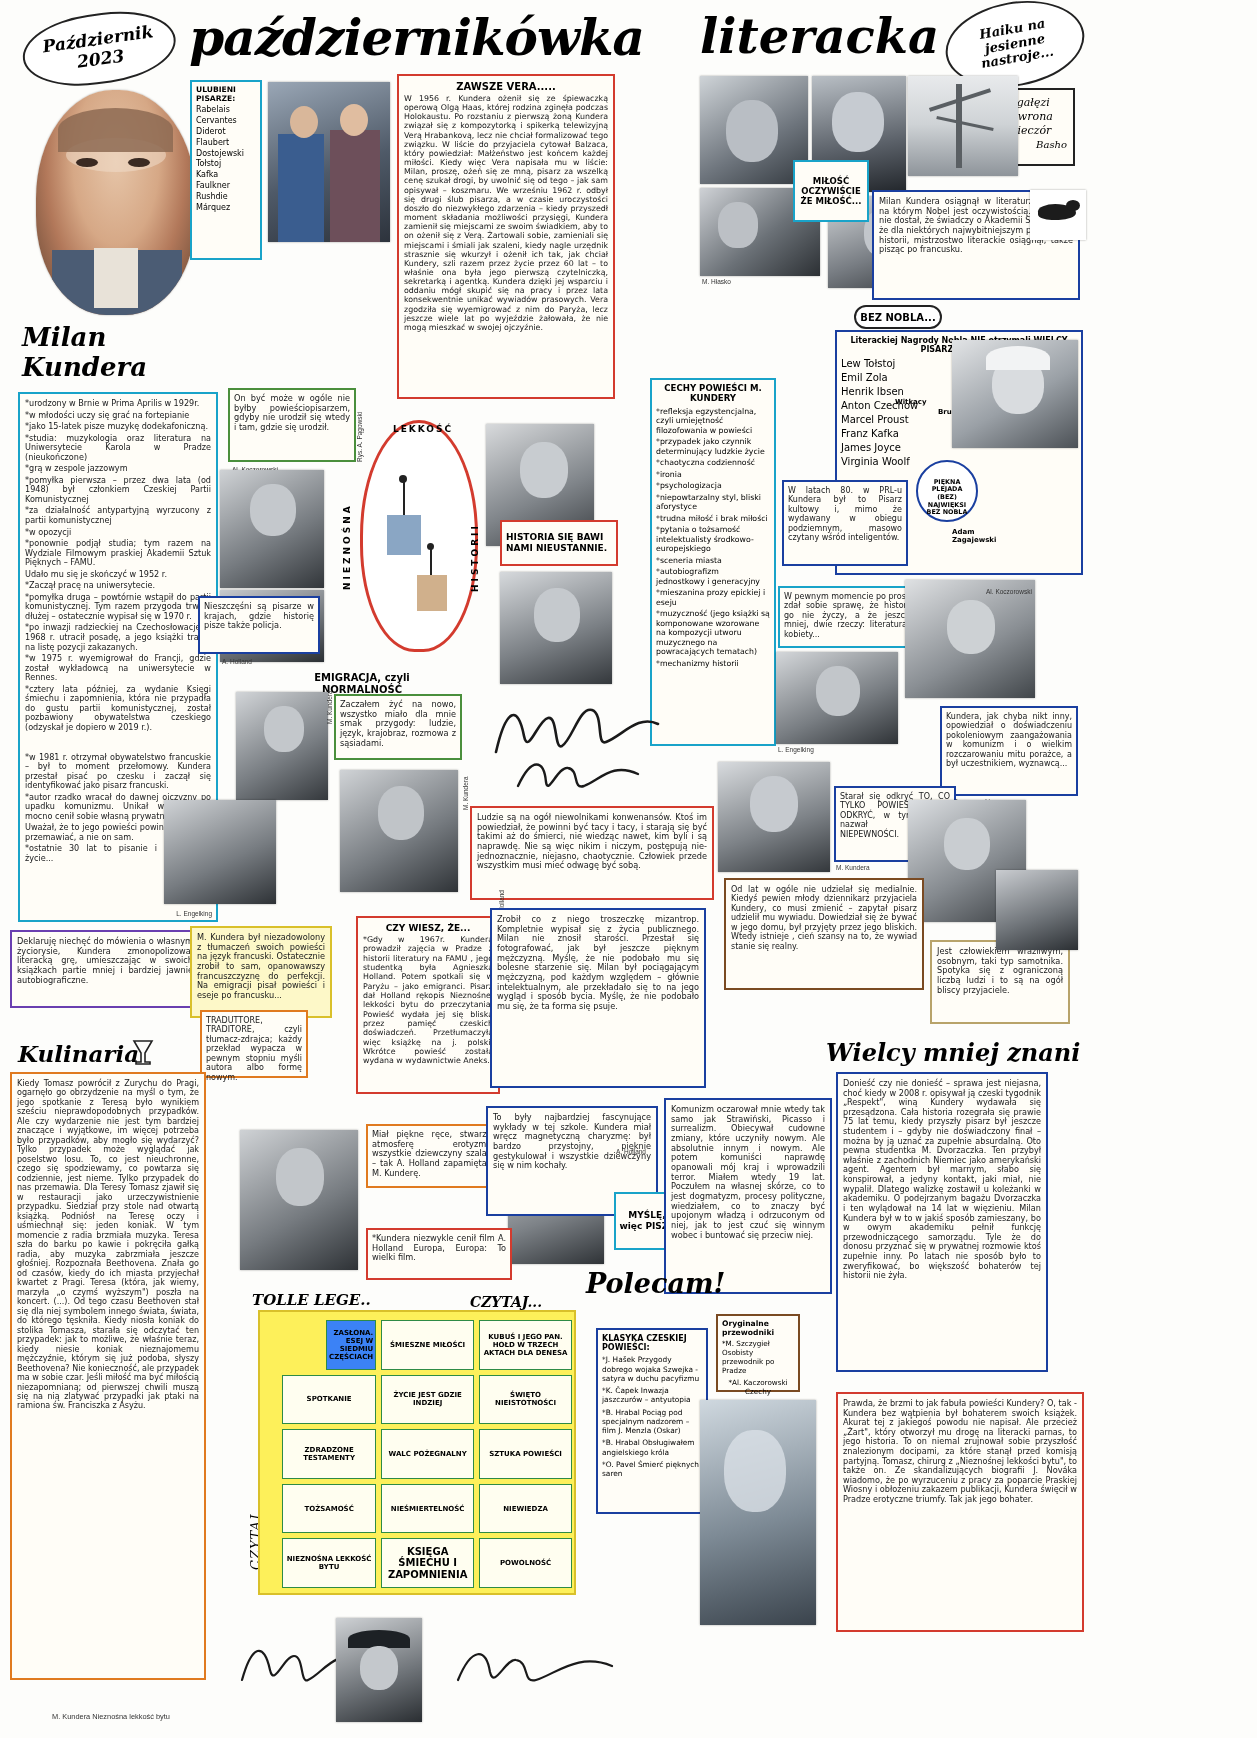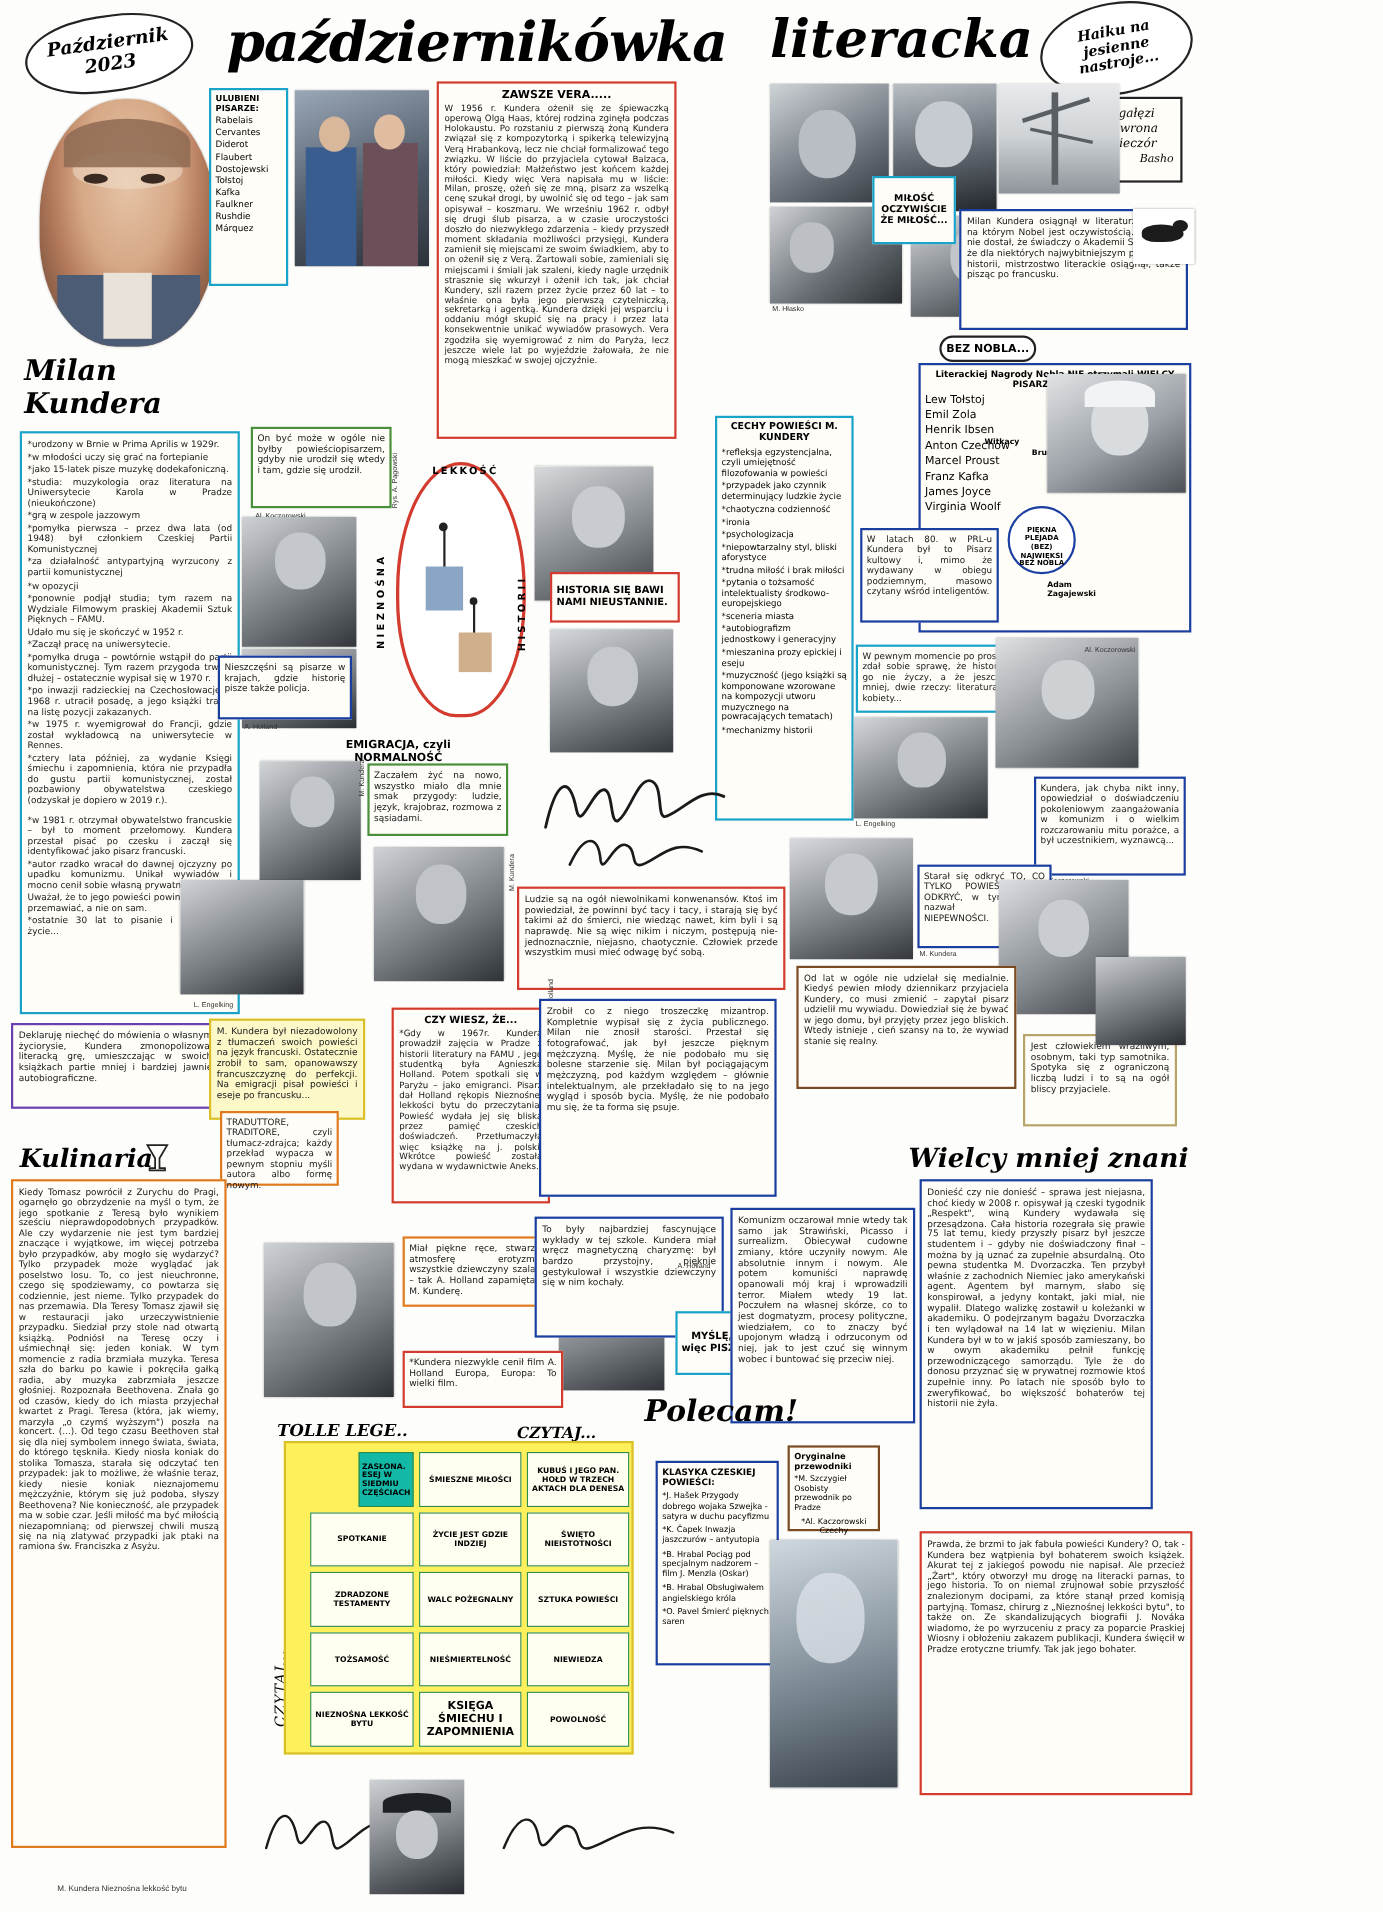--- a/index.html
+++ b/index.html
@@ -25,21 +25,21 @@
 <body>
 
 <div class="page">
 
   <div class="box" style="left:22px;top:14px;width:150px;height:66px;transform:rotate(-8deg);">
     <div style="width:100%;height:100%;border:2px solid #222;border-radius:50%/55%;background:#fff;display:flex;align-items:center;justify-content:center;text-align:center;">
       <span class="title" style="font-size:17px;">Październik 2023</span>
     </div>
   </div>
 
-  <div class="box" style="left:206px;top:8px;width:460px;height:64px;">
+  <div class="box" style="left:184px;top:8px;width:460px;height:64px;text-align:right;">
     <span class="title" style="font-size:50px;letter-spacing:-1px;">październikówka</span>
   </div>
   <div class="box" style="left:700px;top:8px;width:270px;height:64px;">
     <span class="title" style="font-size:48px;">literacka</span>
   </div>
 
   <div class="box" style="left:945px;top:2px;width:140px;height:84px;transform:rotate(-10deg);">
     <div style="width:100%;height:100%;border:2px solid #222;border-radius:50%;background:#fff;display:flex;align-items:center;justify-content:center;text-align:center;padding:4px;box-sizing:border-box;">
       <span class="title" style="font-size:13px;line-height:1.15;">Haiku na jesienne nastroje...</span>
     </div>
@@ -176,21 +176,21 @@
         <div style="margin-bottom:2px;">*grą w zespole jazzowym</div>
         <div style="margin-bottom:2px;">*pomyłka pierwsza – przez dwa lata (od 1948) był członkiem Czeskiej Partii Komunistycznej</div>
         <div style="margin-bottom:2px;">*za działalność antypartyjną wyrzucony z partii komunistycznej</div>
         <div style="margin-bottom:2px;">*w opozycji</div>
         <div style="margin-bottom:2px;">*ponownie podjął  studia; tym razem na Wydziale Filmowym praskiej Akademii Sztuk Pięknych – FAMU.</div>
         <div style="margin-bottom:2px;">Udało mu się je skończyć w 1952 r.</div>
         <div style="margin-bottom:2px;">*Zaczął pracę na uniwersytecie.</div>
         <div style="margin-bottom:2px;">*pomyłka druga – powtórnie wstąpił do partii komunistycznej. Tym razem przygoda trwała dłużej – ostatecznie wypisał się w 1970 r.</div>
         <div style="margin-bottom:2px;">*po inwazji radzieckiej na Czechosłowację w 1968 r. utracił posadę, a jego książki trafiły na listę pozycji zakazanych.</div>
         <div style="margin-bottom:2px;">*w 1975 r. wyemigrował do Francji, gdzie został wykładowcą na uniwersytecie w Rennes.</div>
-        <div style="margin-bottom:8px;">*cztery lata później, za wydanie Księgi śmiechu i zapomnienia, która nie przypadła do gustu partii komunistycznej, został pozbawiony obywatelstwa czeskiego (odzyskał je dopiero w 2019 r.).</div>
+        <div style="margin-bottom:20px;">*cztery lata później, za wydanie Księgi śmiechu i zapomnienia, która nie przypadła do gustu partii komunistycznej, został pozbawiony obywatelstwa czeskiego (odzyskał je dopiero w 2019 r.).</div>
         <div style="margin-bottom:2px;">*w 1981 r. otrzymał obywatelstwo francuskie – był to moment przełomowy. Kundera przestał pisać po czesku i zaczął się identyfikować jako pisarz francuski.</div>
         <div style="margin-bottom:2px;">*autor rzadko wracał do dawnej ojczyzny po upadku komunizmu. Unikał wywiadów i  mocno cenił sobie własną prywatność.</div>
         <div style="margin-bottom:2px;">Uważał, że to jego powieści powinny za niego przemawiać, a nie on sam.</div>
         <div style="margin-bottom:2px;">*ostatnie 30 lat to pisanie i anonimowe życie...</div>
       </div>
     <div class="pcap" style="position:absolute;right:4px;bottom:3px;">L. Engelking</div>
   </div>
 
   <div class="box paper" style="left:10px;top:930px;width:190px;height:78px;border:2px solid #6a3fb0;padding:5px;">
     <div class="txt" style="font-size:8.2px;">Deklaruję niechęć do mówienia o własnym życiorysie, Kundera zmonopolizował literacką grę, umieszczając w swoich książkach partie mniej i bardziej jawnie autobiograficzne.</div>
@@ -392,21 +392,21 @@
   <div class="box" style="left:252px;top:1290px;width:130px;height:22px;">
     <span class="title" style="font-size:15px;">TOLLE LEGE..</span>
   </div>
   <div class="box" style="left:470px;top:1292px;width:120px;height:22px;">
     <span class="title" style="font-size:14px;">CZYTAJ...</span>
   </div>
   <div class="box rot90" style="left:248px;top:1430px;height:140px;font-size:13px;font-family:'DejaVu Serif',serif;font-style:italic;letter-spacing:1px;">CZYTAJ...</div>
 
   <div class="box" style="left:258px;top:1310px;width:318px;height:285px;background:#fdf05a;border:2px solid #d9c02a;">
     <div id="books-grid-inner" style="position:absolute;left:22px;top:8px;width:290px;height:268px;display:grid;grid-template-columns:repeat(3,1fr);grid-template-rows:repeat(5,1fr);gap:5px;">
-        <div style="border:1.6px solid #2e8b46;background:#14b8a6;display:flex;align-items:center;justify-content:center;text-align:left;font-size:7px;font-weight:bold;line-height:1.15;padding:2px;box-sizing:border-box;margin-left:44px;">ZASŁONA. ESEJ W SIEDMIU CZĘŚCIACH</div>
+        <div style="border:1.6px solid #2e8b46;background:#3b82f6;display:flex;align-items:center;justify-content:center;text-align:right;font-size:7px;font-weight:bold;line-height:1.15;padding:2px;box-sizing:border-box;margin-left:44px;">ZASŁONA. ESEJ W SIEDMIU CZĘŚCIACH</div>
         <div style="border:1.6px solid #2e8b46;background:#fffef0;display:flex;align-items:center;justify-content:center;text-align:center;font-size:7px;font-weight:bold;line-height:1.15;padding:2px;box-sizing:border-box;">ŚMIESZNE MIŁOŚCI</div>
         <div style="border:1.6px solid #2e8b46;background:#fffef0;display:flex;align-items:center;justify-content:center;text-align:center;font-size:7px;font-weight:bold;line-height:1.15;padding:2px;box-sizing:border-box;">KUBUŚ I JEGO PAN. HOŁD W TRZECH AKTACH DLA DENESA</div>
         <div style="border:1.6px solid #2e8b46;background:#fffef0;display:flex;align-items:center;justify-content:center;text-align:center;font-size:7px;font-weight:bold;line-height:1.15;padding:2px;box-sizing:border-box;">SPOTKANIE</div>
         <div style="border:1.6px solid #2e8b46;background:#fffef0;display:flex;align-items:center;justify-content:center;text-align:center;font-size:7px;font-weight:bold;line-height:1.15;padding:2px;box-sizing:border-box;">ŻYCIE JEST GDZIE INDZIEJ</div>
         <div style="border:1.6px solid #2e8b46;background:#fffef0;display:flex;align-items:center;justify-content:center;text-align:center;font-size:7px;font-weight:bold;line-height:1.15;padding:2px;box-sizing:border-box;">ŚWIĘTO NIEISTOTNOŚCI</div>
         <div style="border:1.6px solid #2e8b46;background:#fffef0;display:flex;align-items:center;justify-content:center;text-align:center;font-size:7px;font-weight:bold;line-height:1.15;padding:2px;box-sizing:border-box;">ZDRADZONE TESTAMENTY</div>
         <div style="border:1.6px solid #2e8b46;background:#fffef0;display:flex;align-items:center;justify-content:center;text-align:center;font-size:7px;font-weight:bold;line-height:1.15;padding:2px;box-sizing:border-box;">WALC POŻEGNALNY</div>
         <div style="border:1.6px solid #2e8b46;background:#fffef0;display:flex;align-items:center;justify-content:center;text-align:center;font-size:7px;font-weight:bold;line-height:1.15;padding:2px;box-sizing:border-box;">SZTUKA POWIEŚCI</div>
         <div style="border:1.6px solid #2e8b46;background:#fffef0;display:flex;align-items:center;justify-content:center;text-align:center;font-size:7px;font-weight:bold;line-height:1.15;padding:2px;box-sizing:border-box;">TOŻSAMOŚĆ</div>
         <div style="border:1.6px solid #2e8b46;background:#fffef0;display:flex;align-items:center;justify-content:center;text-align:center;font-size:7px;font-weight:bold;line-height:1.15;padding:2px;box-sizing:border-box;">NIEŚMIERTELNOŚĆ</div>

